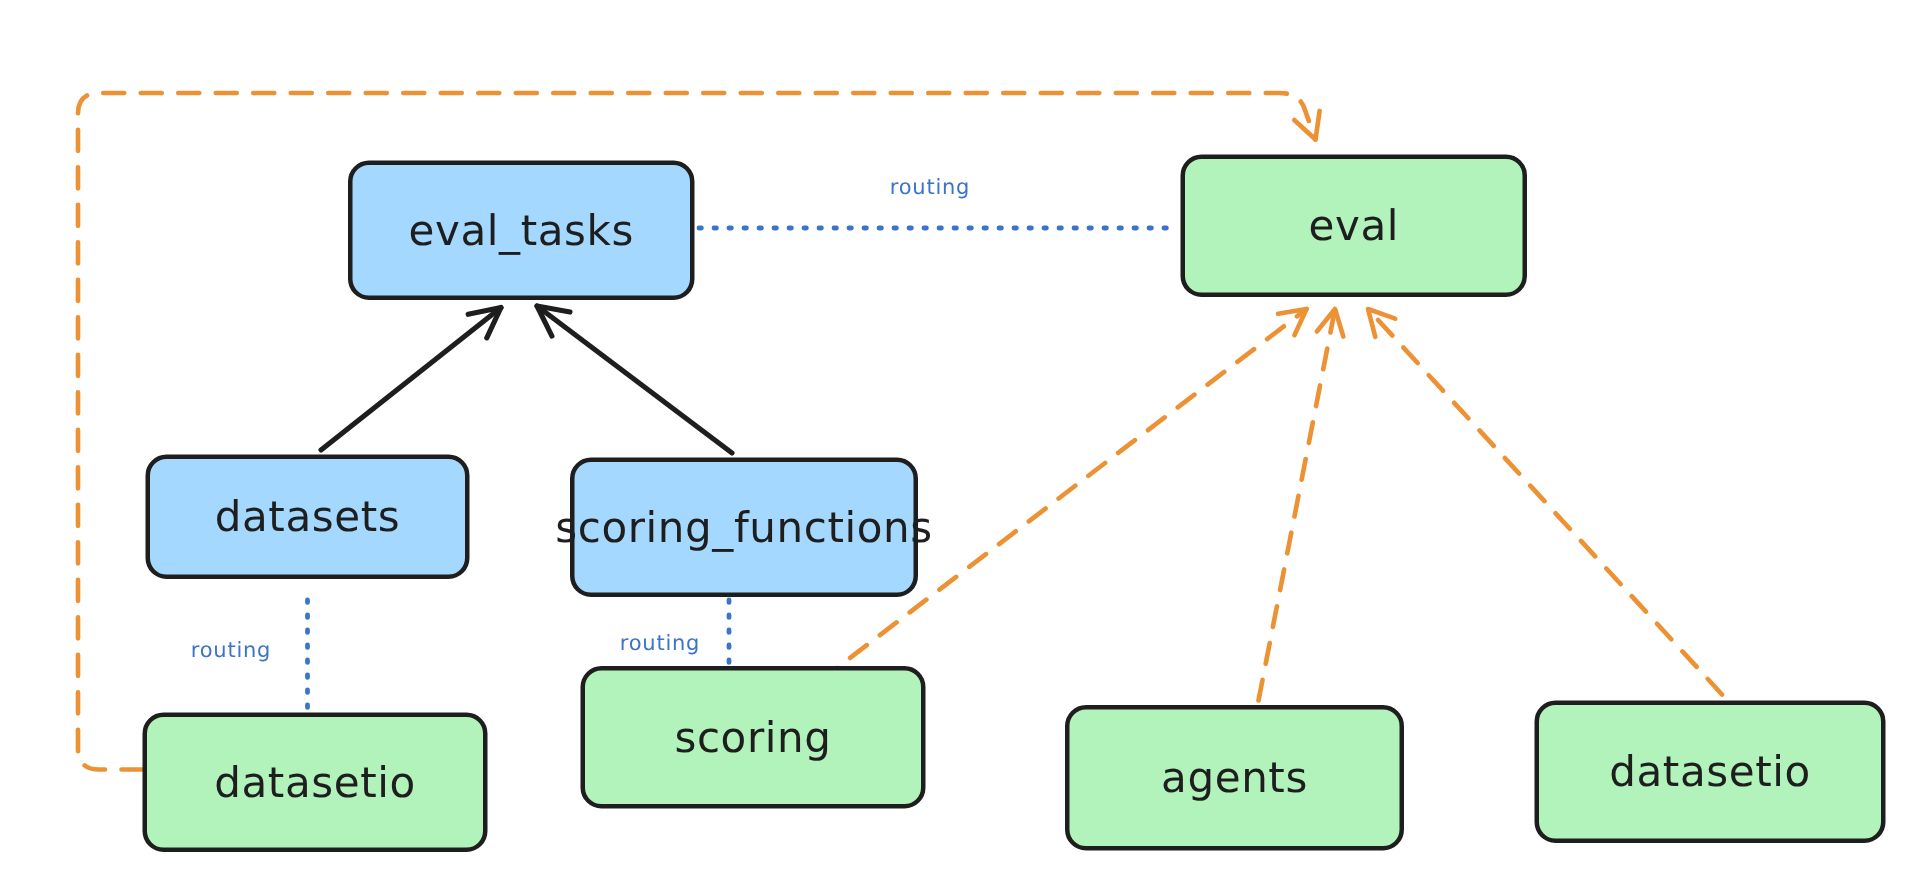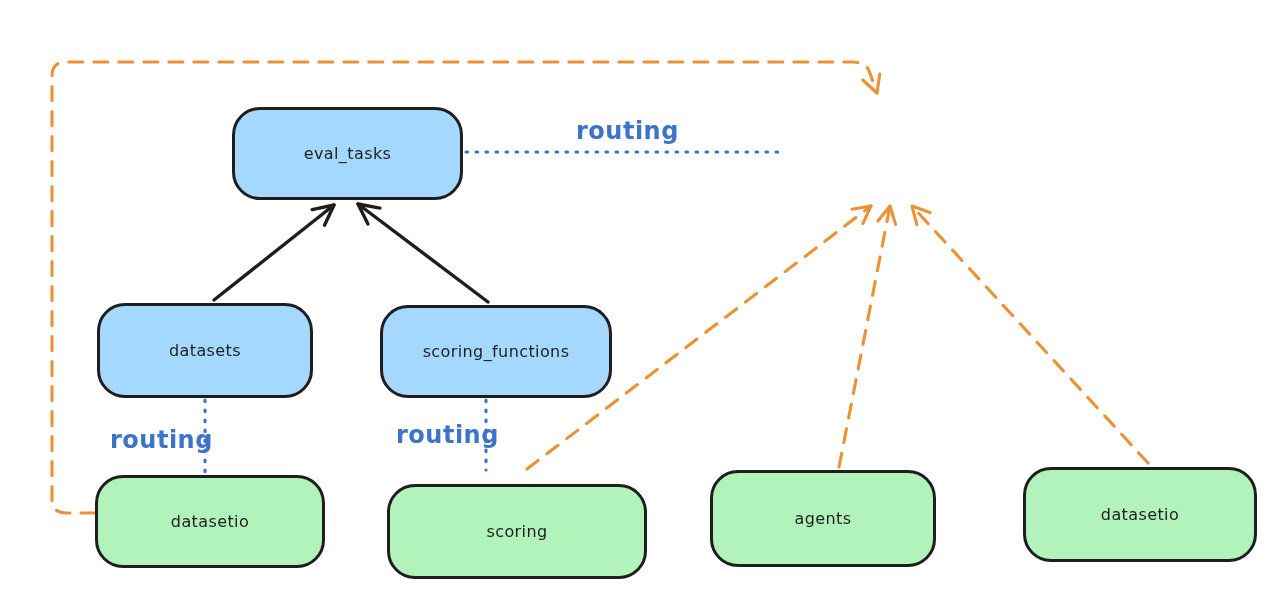--- a/index.html
+++ b/index.html
@@ -40,39 +40,39 @@
     stroke-dasharray: 14 11;
     stroke-linecap: round;
   }
   .mk-black { stroke: var(--arrow-black, #1e1e1e); fill: none; stroke-width: 3.4; stroke-linecap: round; stroke-linejoin: round; }
   .mk-orange { stroke: var(--arrow-orange, #ec9234); fill: none; stroke-width: 3.1; stroke-linecap: round; stroke-linejoin: round; }
 
   .node {
     position: absolute;
     box-sizing: border-box;
     border: 3px solid var(--node-stroke, #1e1e1e);
-    border-radius: 28px;
+    border-radius: 14px;
     display: flex;
     align-items: center;
     justify-content: center;
     color: var(--node-stroke, #1e1e1e);
-    font-size: 16px;
+    font-size: 28px;
     letter-spacing: 0.4px;
   }
   .node.blue  { background: var(--node-blue-fill, #a5d8ff); }
   .node.green { background: var(--node-green-fill, #b2f2bb); }
   .node-label { pointer-events: none; }
 
   .edge-label {
     position: absolute;
     width: 88px;
     text-align: center;
     color: var(--routing-blue, #3b74c9);
-    font-size: 24px;
-    font-weight: 700;
+    font-size: 14px;
+    font-weight: 400;
     letter-spacing: 0.5px;
   }
 </style>
 </head>
 <body>
 
 <div class="canvas">
 
   <svg class="edges" viewBox="0 0 1280 596" xmlns="http://www.w3.org/2000/svg">
     <defs>
@@ -94,34 +94,37 @@
     <path class="edge orange-dashed" d="M 95 513 L 66 513 Q 52 513 52 499 L 52 76 Q 52 62 66 62 L 853 62 Q 866 62 869.5 72 L 877 93" marker-end="url(#arrow-orange)"></path>
     <path class="edge orange-dashed" d="M 527 469 L 871 206" marker-end="url(#arrow-orange)"></path>
     <path class="edge orange-dashed" d="M 839 467 L 890 206" marker-end="url(#arrow-orange)"></path>
     <path class="edge orange-dashed" d="M 1148 463 L 912 206" marker-end="url(#arrow-orange)"></path>
   </svg>
 
   <div class="node blue" style="left:232px; top:107px; width:231px; height:93px">
     <span class="node-label">eval_tasks</span>
   </div>
 
+  <div class="node green" style="left:787px; top:103px; width:231px; height:95px">
+    <span class="node-label">eval</span>
+  </div>
 
-  <div class="node blue" style="left:97px; top:303px; width:216px; height:95px">
+  <div class="node blue" style="left:97px; top:303px; width:216px; height:83px">
     <span class="node-label">datasets</span>
   </div>
 
   <div class="node green" style="left:95px; top:475px; width:230px; height:93px">
     <span class="node-label">datasetio</span>
   </div>
 
   <div class="node blue" style="left:380px; top:305px; width:232px; height:93px">
     <span class="node-label">scoring_functions</span>
   </div>
 
-  <div class="node green" style="left:387px; top:484px; width:260px; height:95px">
+  <div class="node green" style="left:387px; top:444px; width:230px; height:95px">
     <span class="node-label">scoring</span>
   </div>
 
   <div class="node green" style="left:710px; top:470px; width:226px; height:97px">
     <span class="node-label">agents</span>
   </div>
 
   <div class="node green" style="left:1023px; top:467px; width:234px; height:95px">
     <span class="node-label">datasetio</span>
   </div>

